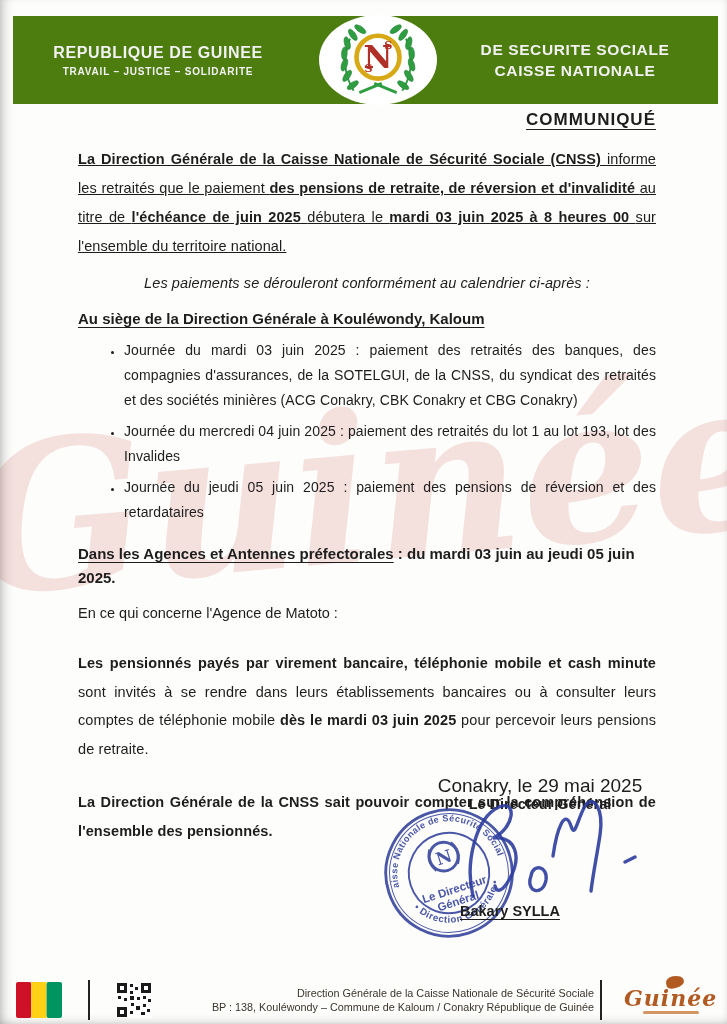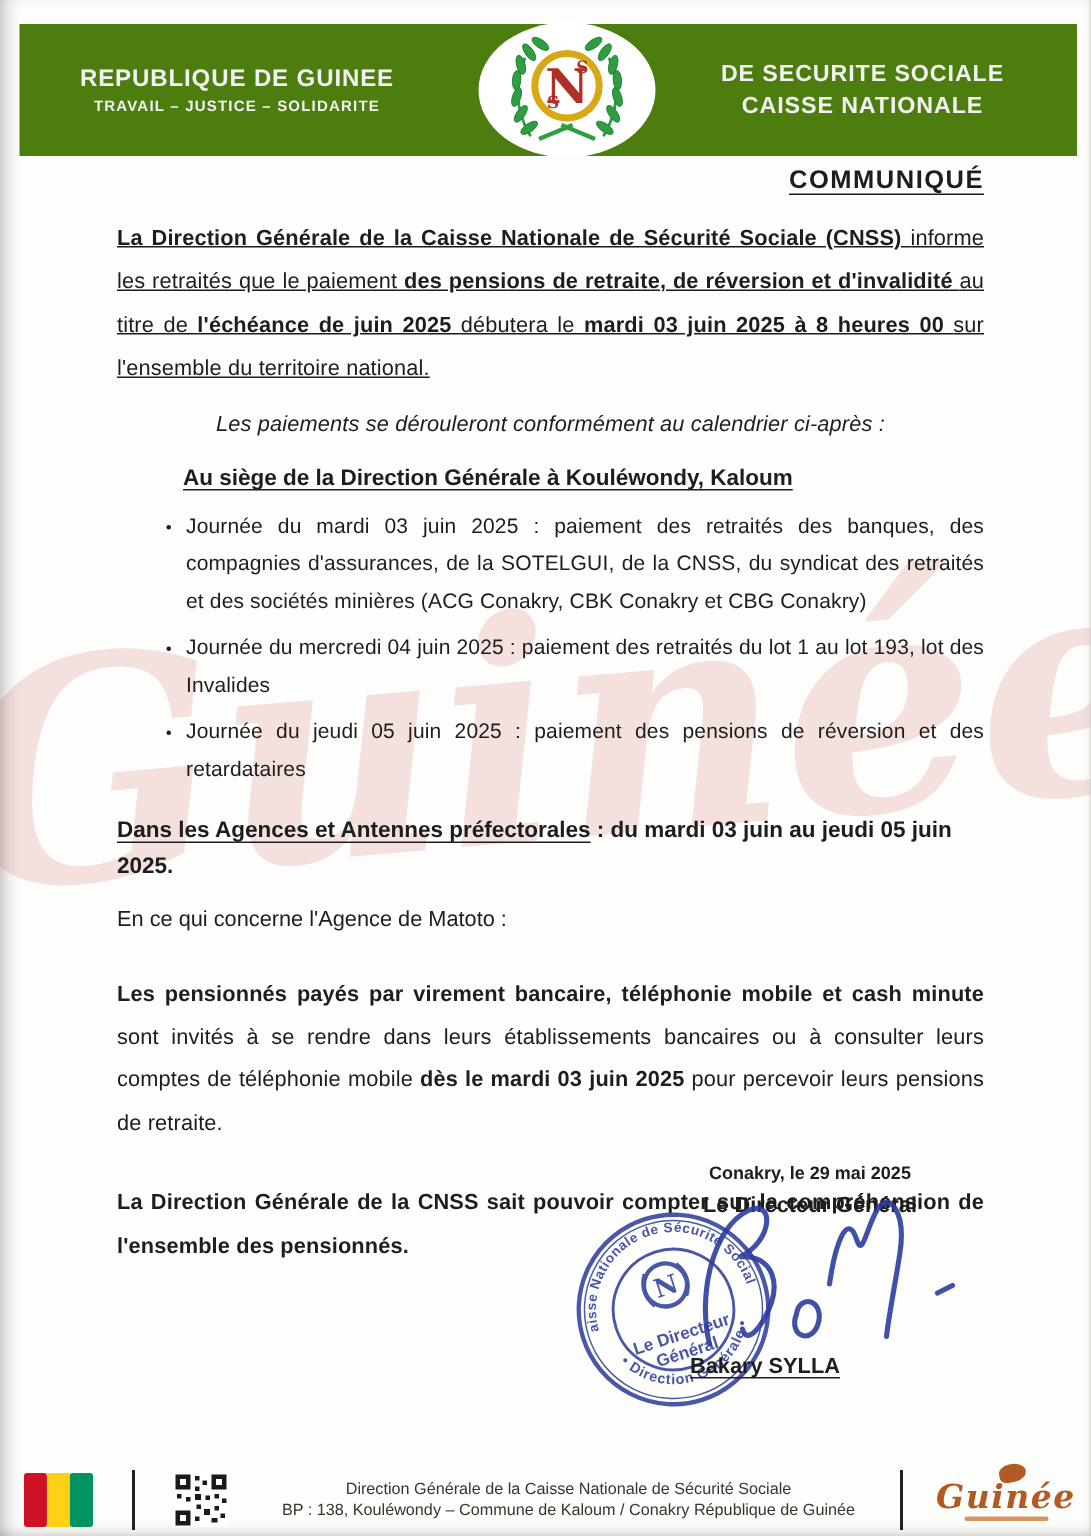--- a/index.html
+++ b/index.html
@@ -42,51 +42,51 @@
   .content{position:absolute;top:96px;left:78px;width:578px;z-index:1;}
   .doc-title{
     text-align:right;margin-top:14px;font-size:17px;font-weight:bold;letter-spacing:1px;
     text-decoration:underline;text-underline-offset:4px;
   }
   p{margin:0;}
   .par{font-size:14.5px;line-height:29px;text-align:justify;letter-spacing:.1px;}
   .p-intro{margin-top:15px;text-decoration:underline;}
   .p-cal{margin-top:9px;line-height:27px;text-align:center;font-style:italic;}
   .sec-h{margin-top:13px;font-size:15px;font-weight:bold;}
-  .sec-h1{text-decoration:underline;text-underline-offset:3px;margin-left:44px;}
+  .sec-h1{text-decoration:underline;text-underline-offset:3px;}
   ul.blt{margin:11px 0 0 0;padding-left:46px;list-style:disc;}
   ul.blt li{
     font-size:14px;line-height:25px;margin-bottom:6px;text-align:justify;letter-spacing:.1px;
   }
   ul.blt li::marker{font-size:11px;}
   .sec-h2{margin-top:17px;line-height:24px;}
   .p-matoto{margin-top:10px;font-size:14.5px;line-height:26px;}
   .p-pay{margin-top:23px;line-height:28.5px;}
   .p-close{margin-top:25px;line-height:28.5px;font-weight:bold;}
 
   
   .sig-date{position:absolute;top:775px;left:390px;width:300px;text-align:center;
-    font-size:12px;font-weight:bold;z-index:2;}
+    font-size:19px;font-weight:normal;z-index:2;}
   .sig-role{position:absolute;top:796px;left:390px;width:300px;text-align:center;
     font-size:14.5px;font-weight:bold;z-index:2;}
   .stamp{position:absolute;top:806px;left:382px;width:134px;height:134px;
     transform:rotate(-18deg);z-index:2;opacity:.92;}
   .autograph{position:absolute;top:792px;left:455px;width:215px;height:118px;z-index:3;}
   .sig-name{position:absolute;top:903px;left:460px;width:170px;text-align:left;
     font-size:14.5px;font-weight:bold;text-decoration:underline;text-underline-offset:3px;z-index:3;}
 
   
   .footer{
     position:absolute;left:0;bottom:-8px;width:727px;height:64px;z-index:1;
     display:flex;align-items:center;
   }
   .flag{margin-left:16px;}
   .fdiv{width:2px;height:40px;background:#222;margin-left:26px;}
   .qr{margin-left:26px;}
-  .f-text{width:430px;margin-left:12px;text-align:center;color:#3a342e;}
+  .f-text{width:430px;margin-left:12px;text-align:right;color:#3a342e;}
   .f-text .fl{font-size:10.8px;line-height:14.5px;white-space:nowrap;}
   .fdiv2{width:2px;height:40px;background:#222;margin-left:6px;}
   .brand{margin-left:22px;position:relative;text-align:center;}
   .brand .brand-word{
     font-family:"DejaVu Serif",serif;font-style:italic;font-weight:bold;
     font-size:22px;color:#b15a22;letter-spacing:1px;line-height:22px;
   }
   .brand .blob{position:absolute;top:-11px;left:42px;width:18px;height:12px;
     background:#b15a22;border-radius:55% 65% 60% 40%;transform:rotate(-12deg);}
   .brand .brand-sub{height:3px;width:56px;background:#c97b3f;border-radius:2px;

